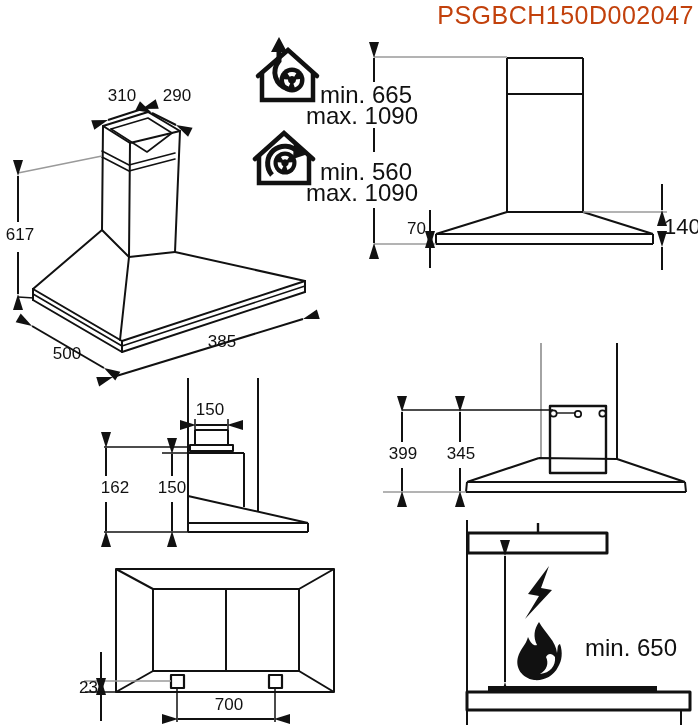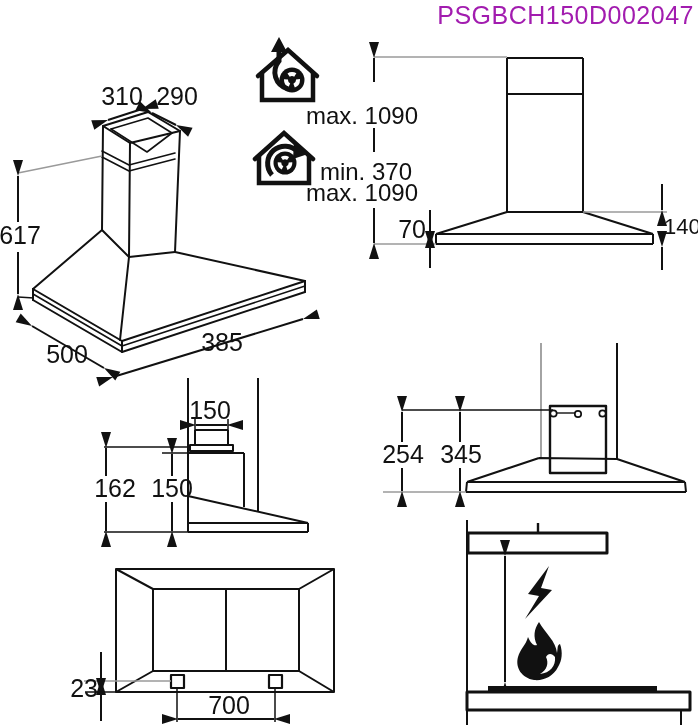--- a/index.html
+++ b/index.html
@@ -1,24 +1,24 @@
 <!DOCTYPE html>
 <html><head>
 <meta charset="utf-8">
 <style>
   html,body { margin:0; padding:0; background:#fff; }
   #stage { position:relative; width:698px; height:725px; background:#ffffff; overflow:hidden;
            font-family:"Liberation Sans", sans-serif; }
   #art { position:absolute; left:0; top:0; }
-  .lbl { position:absolute; font-size:25px; line-height:22px; color:#111;
+  .lbl { position:absolute; font-size:17px; line-height:22px; color:#111;
          text-align:center; white-space:nowrap; }
   .lbl.right { text-align:right; }
   .lbl.left  { text-align:center; }
   #title { position:absolute; left:388px; top:1px; width:306px; text-align:right;
-           font-size:25px; color:#a21caf; letter-spacing:0.5px; }
+           font-size:25px; color:#c2410c; letter-spacing:0.5px; }
   .mm { font-size:24px; line-height:21px; }
 </style>
 </head>
 <body>
 
 <div id="stage">
 
 <svg id="art" width="698" height="725" viewBox="0 0 698 725">
   <defs>
     <marker id="arr" markerUnits="userSpaceOnUse" markerWidth="18" markerHeight="14" refX="1" refY="7" orient="auto-start-reverse">
@@ -175,31 +175,33 @@
 </svg>
 
   <div id="title">PSGBCH150D002047</div>
 
   <div class="lbl" style="left:98px;top:85px;width:48px">310</div>
   <div class="lbl" style="left:153px;top:85px;width:48px">290</div>
   <div class="lbl" style="left:-2px;top:224px;width:44px">617</div>
   <div class="lbl" style="left:43px;top:343px;width:48px">500</div>
   <div class="lbl" style="left:198px;top:331px;width:48px">385</div>
 
+  <div class="lbl mm right" style="left:296px;top:84px;width:116px">min. 665</div>
   <div class="lbl mm right" style="left:296px;top:105px;width:122px">max. 1090</div>
-  <div class="lbl mm right" style="left:296px;top:161px;width:116px">min. 370</div>
+  <div class="lbl mm right" style="left:296px;top:161px;width:116px">min. 560</div>
   <div class="lbl mm right" style="left:296px;top:182px;width:122px">max. 1090</div>
 
   <div class="lbl right" style="left:392px;top:218px;width:34px">70</div>
   <div class="lbl left" style="left:664px;top:216px;width:34px;font-size:22px">140</div>
 
   <div class="lbl" style="left:186px;top:399px;width:48px">150</div>
   <div class="lbl" style="left:91px;top:477px;width:48px">162</div>
   <div class="lbl" style="left:148px;top:477px;width:48px">150</div>
 
-  <div class="lbl" style="left:379px;top:443px;width:48px">254</div>
+  <div class="lbl" style="left:379px;top:443px;width:48px">399</div>
   <div class="lbl" style="left:437px;top:443px;width:48px">345</div>
 
   <div class="lbl right" style="left:64px;top:677px;width:34px">23</div>
   <div class="lbl" style="left:205px;top:694px;width:48px">700</div>
 
+  <div class="lbl mm left" style="left:571px;top:637px;width:120px">min. 650</div>
 
 </div>
 
 </body></html>

